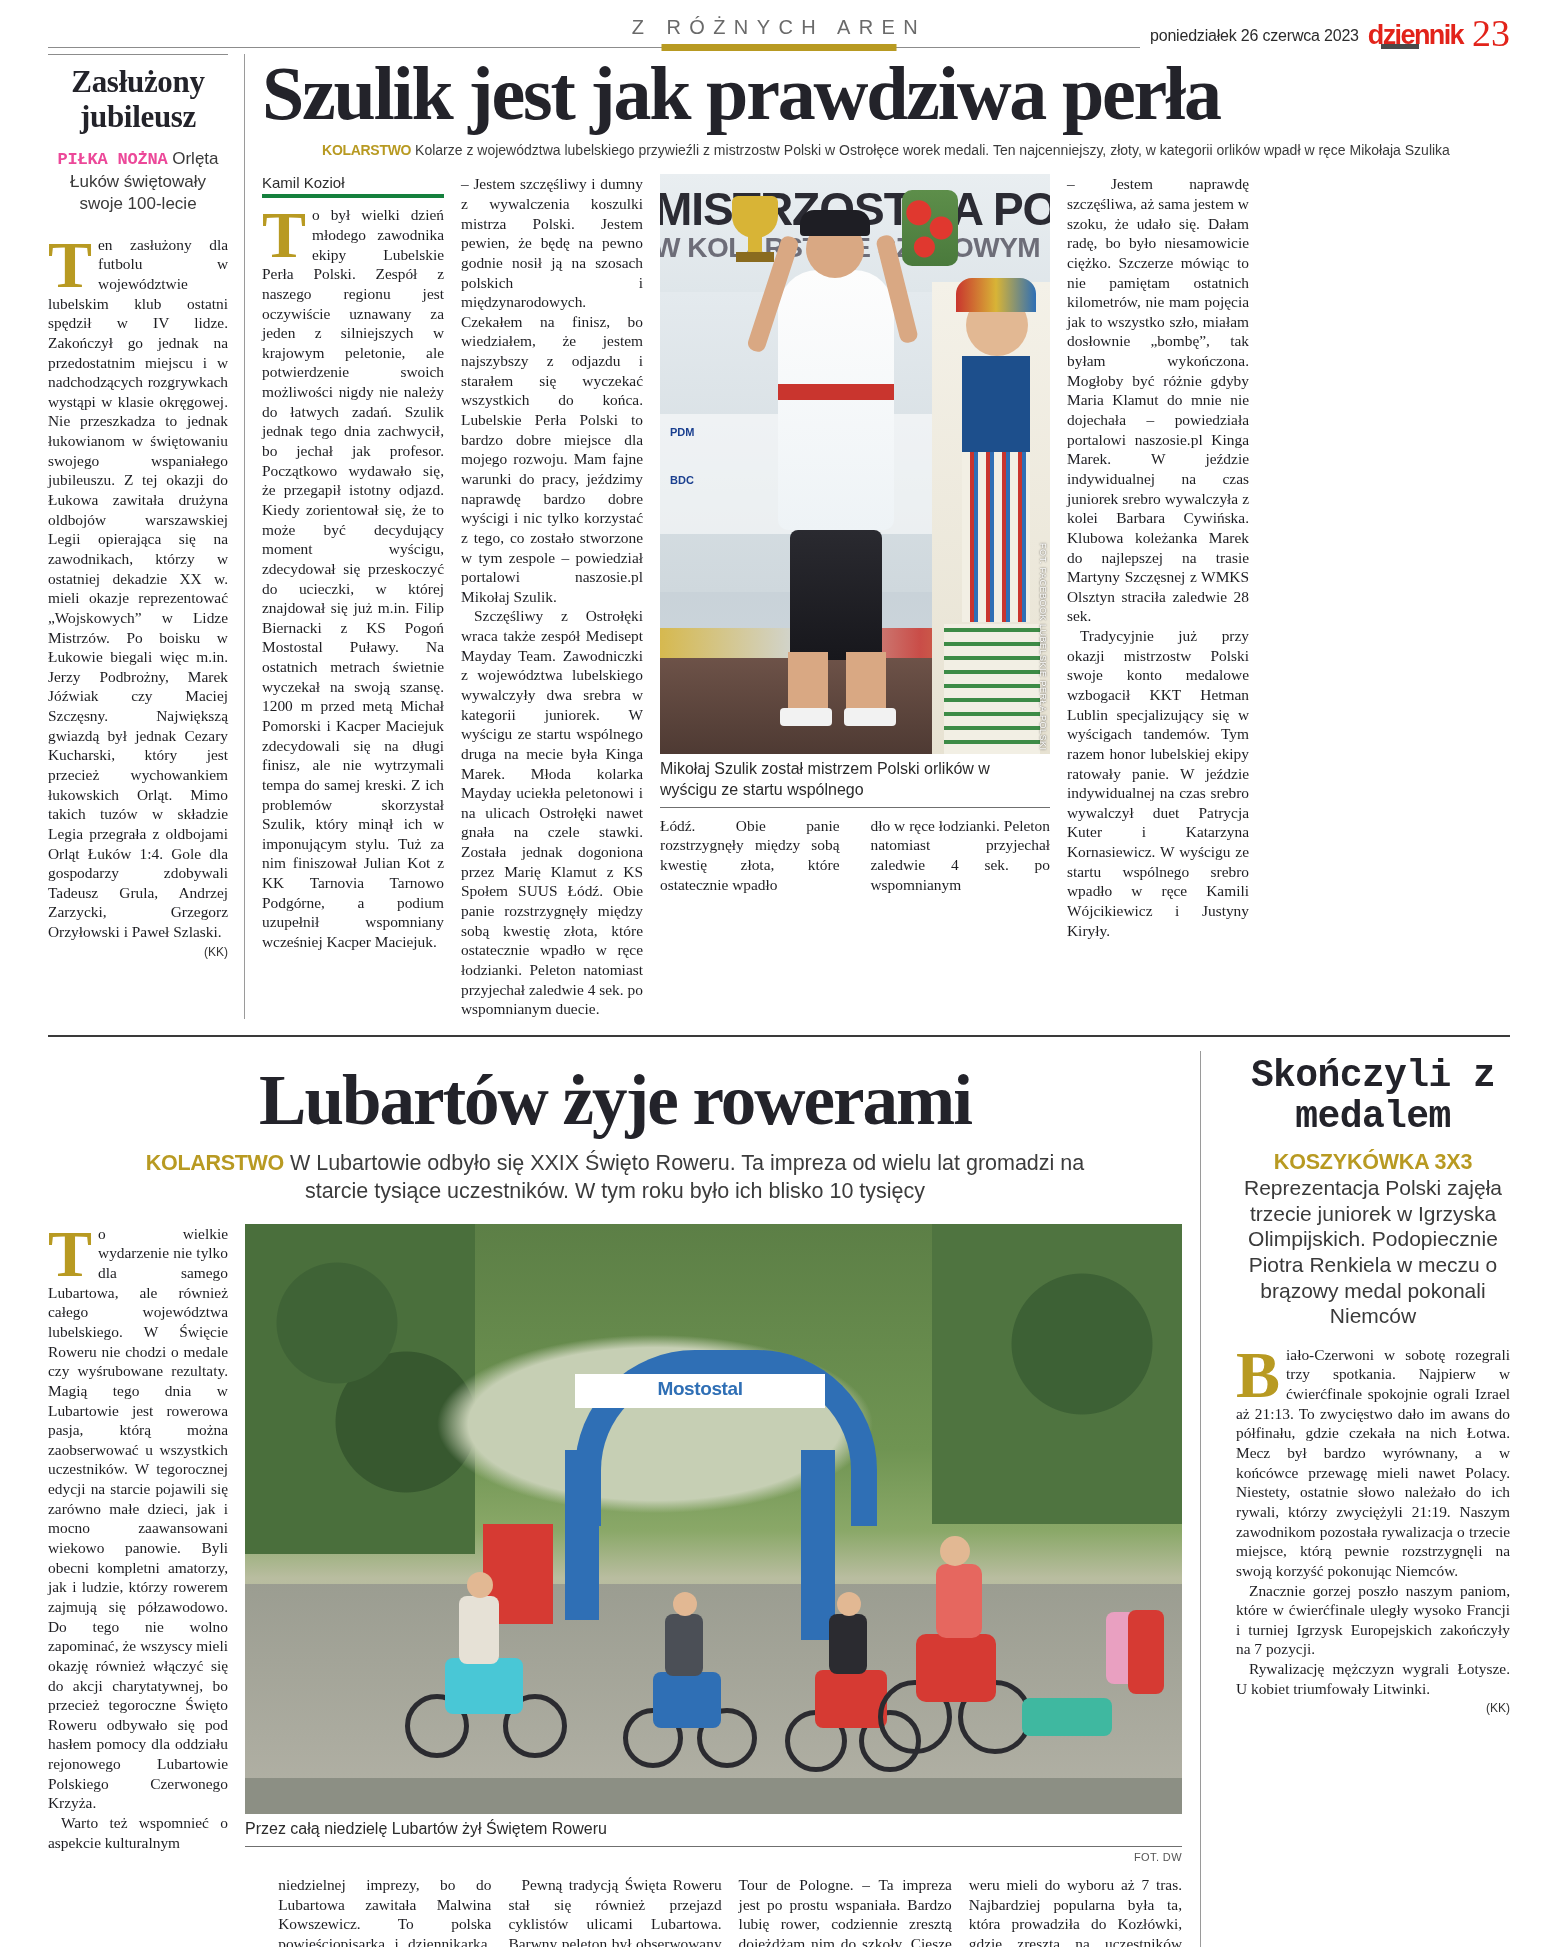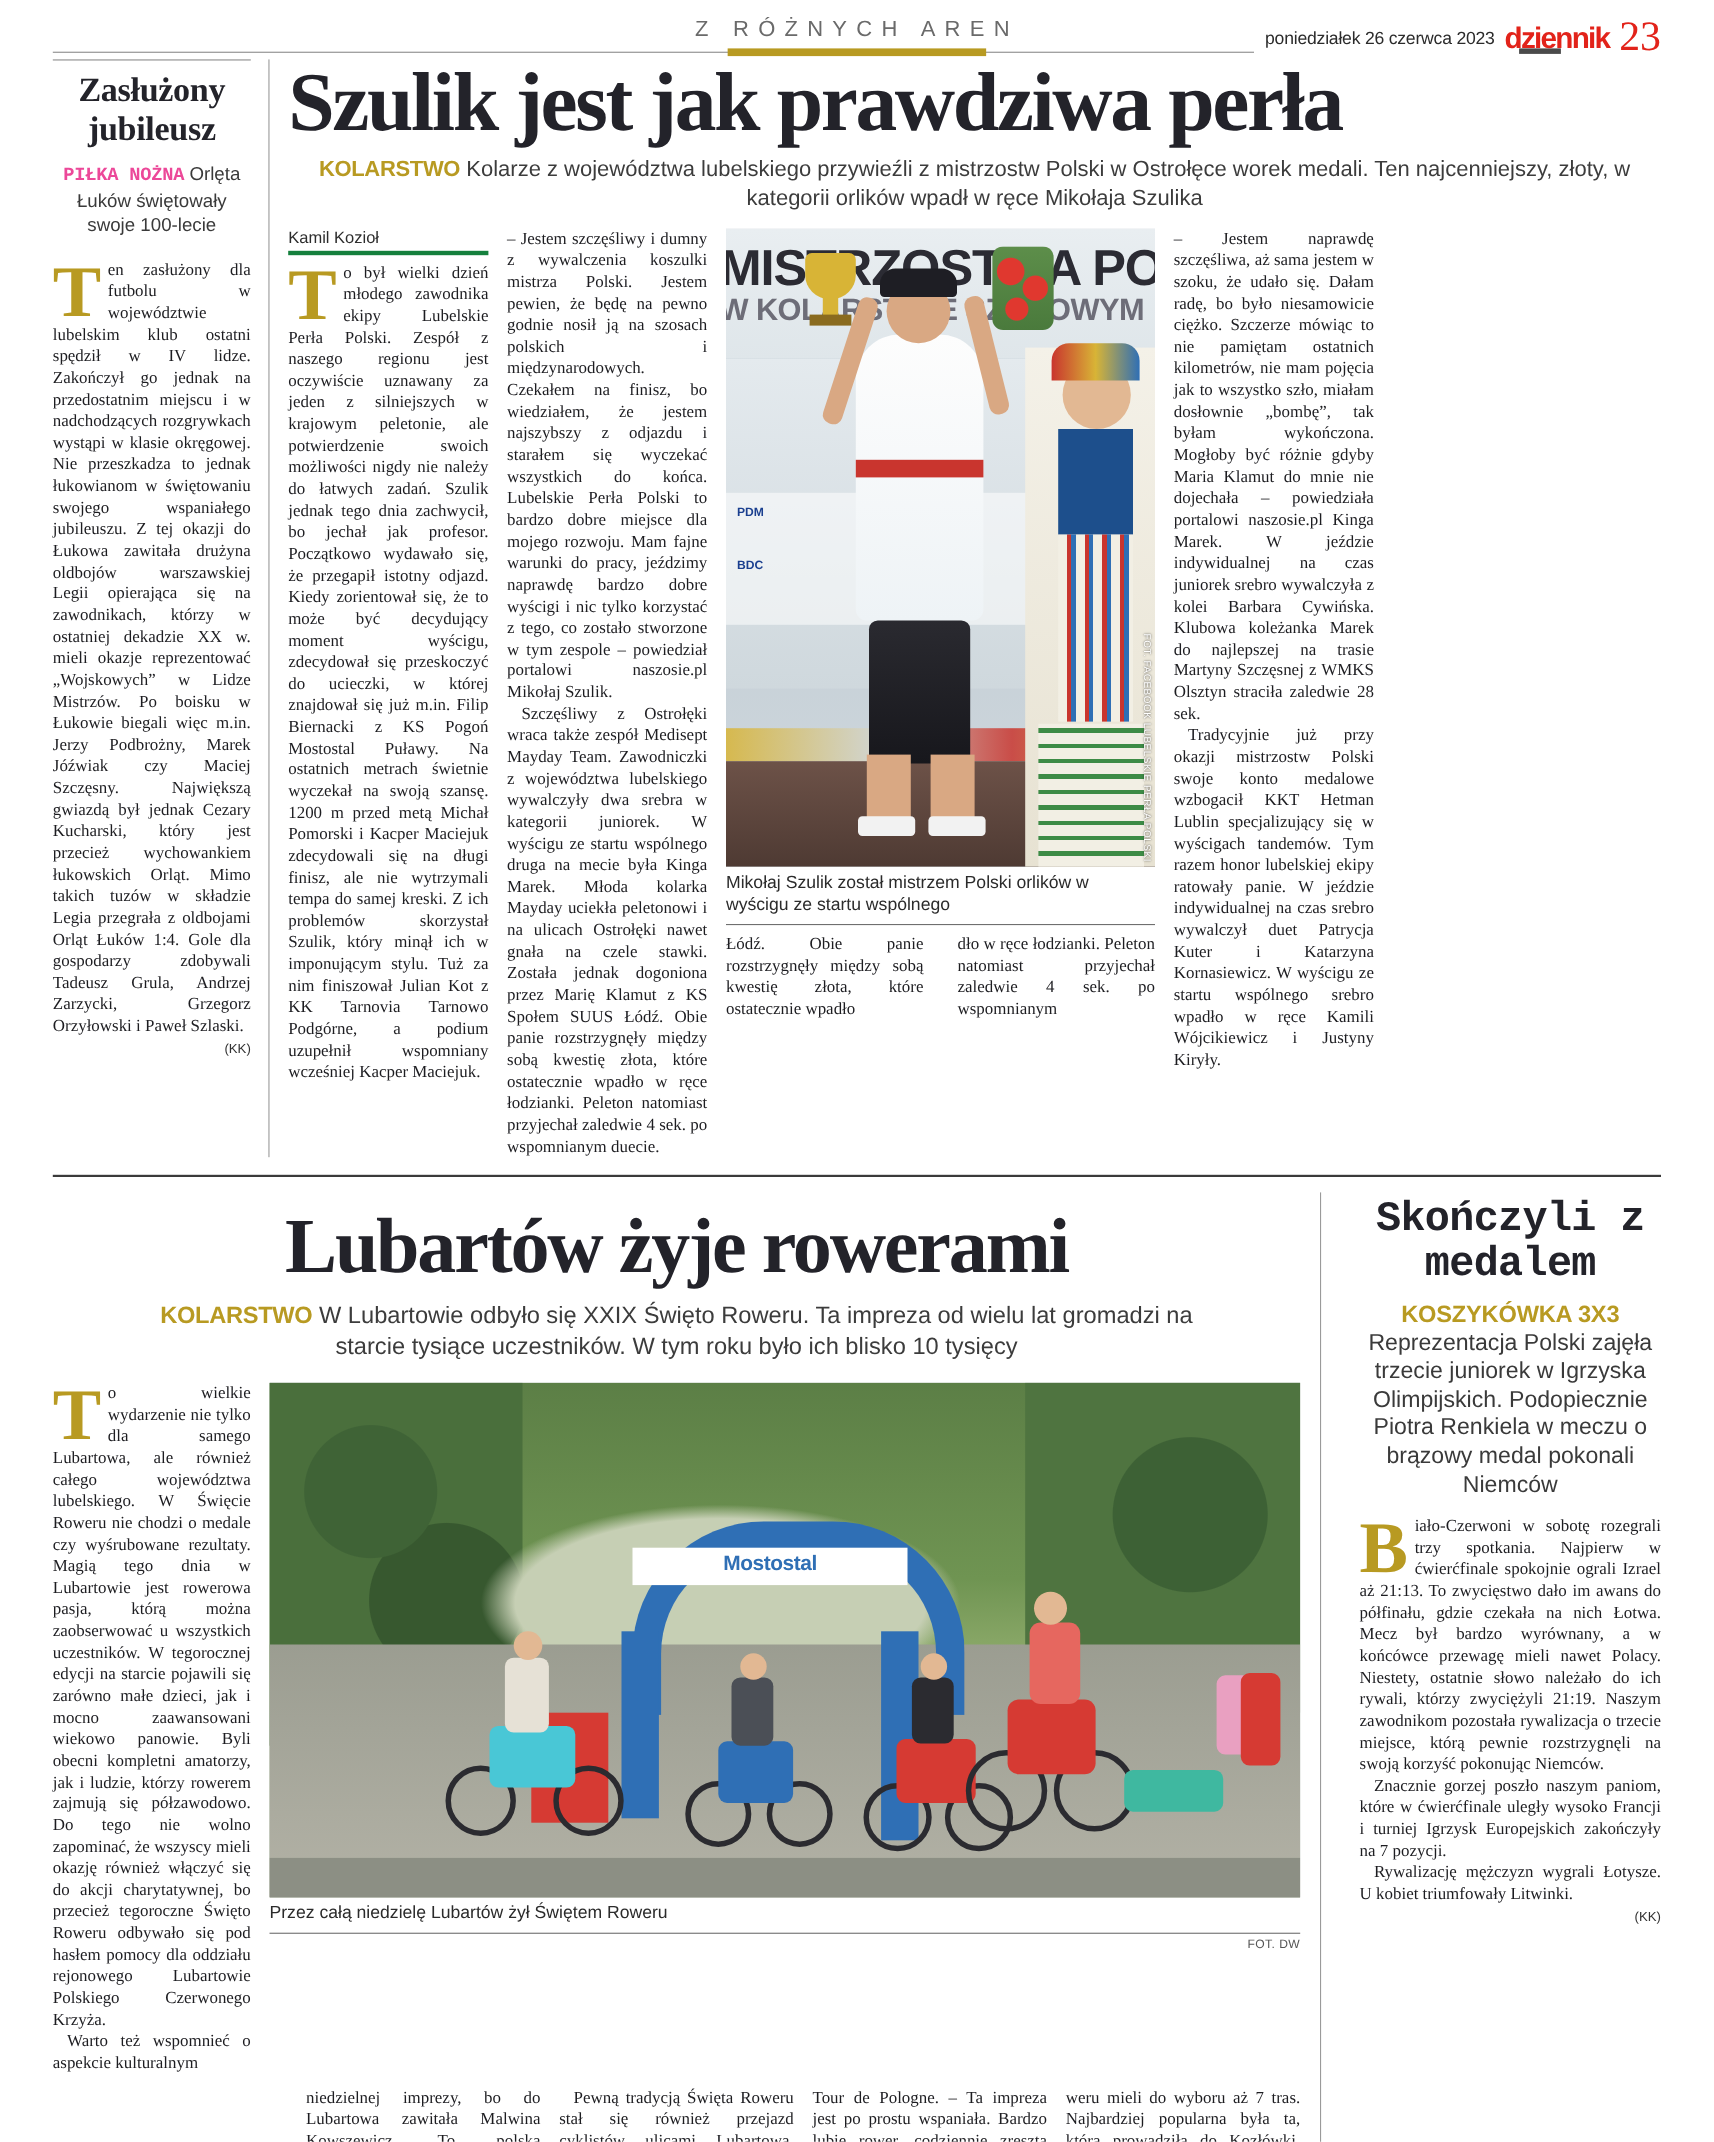--- a/index.html
+++ b/index.html
@@ -48,21 +48,21 @@
     font-family:"Liberation Sans",sans-serif;font-size:17px;line-height:1.28;text-align:center;
     color:#3a3a3a;margin-top:14px;
   }
   .side-lead b{color:#ec4899;font-weight:bold;letter-spacing:-.2px;font-family:Liberation Mono, monospace;}
 
   .headline{
     font-family:"Liberation Serif",serif;font-weight:bold;font-size:76px;line-height:.94;
     letter-spacing:-2.2px;color:#23232a;margin:4px 0 0 0;
   }
   .standfirst{
-    font-family:"Liberation Sans",sans-serif;font-size:20px;line-height:1.28;
+    font-family:"Liberation Sans",sans-serif;font-size:14px;line-height:1.28;
     color:#3c3c3c;text-align:center;margin:13px 16px 0 16px;
   }
   .standfirst b{color:#b89a22;font-weight:bold;letter-spacing:-.3px;}
 
   
   .cols{display:flex;gap:17px;margin-top:14px;}
   .col{flex:1;min-width:0;}
   .btext{
     font-family:"Liberation Serif",serif;font-size:15.4px;line-height:1.275;
     text-align:justify;color:#1d1d21;hyphens:auto;
@@ -271,21 +271,21 @@
       <div class="hero-row">
         <div class="hero-col">
           <div class="btext">
             <span class="dropcap">T</span>
             <p class="noind">o wielkie wydarzenie nie tylko dla samego Lubartowa, ale również całego województwa lubelskiego. W Święcie Roweru nie chodzi o medale czy wyśrubowane rezultaty. Magią tego dnia w Lubartowie jest rowerowa pasja, którą można zaobserwować u wszystkich uczestników. W tegorocznej edycji na starcie pojawili się zarówno małe dzieci, jak i mocno zaawansowani wiekowo panowie. Byli obecni kompletni amatorzy, jak i ludzie, którzy rowerem zajmują się półzawodowo. Do tego nie wolno zapominać, że wszyscy mieli okazję również włączyć się do akcji charytatywnej, bo przecież tegoroczne Święto Roweru odbywało się pod hasłem pomocy dla oddziału rejonowego Lubartowie Polskiego Czerwonego Krzyża.</p>
             <p>Warto też wspomnieć o aspekcie kulturalnym</p>
           </div>
         </div>
 
         <div class="hero-photo-wrap">
-          <div class="photo" style="height:468px;">
+          <div class="photo" style="height:590px;">
             <div class="ph2">
 
               <div style="position:absolute;inset:0;background:linear-gradient(#5c7f46 0%,#6f9452 38%,#8aa868 52%,#b9bda0 60%,#9a9c8c 100%);"></div>
               <div style="position:absolute;left:0;top:0;width:230px;height:330px;background:radial-gradient(circle at 40% 30%,#3f6336 0 60px,transparent 61px),radial-gradient(circle at 70% 60%,#37582f 0 70px,transparent 71px),#4a6f3c;"></div>
               <div style="position:absolute;right:0;top:0;width:250px;height:300px;background:radial-gradient(circle at 60% 40%,#3d6135 0 70px,transparent 71px),#4f7440;"></div>
               <div style="position:absolute;left:190px;top:110px;width:440px;height:180px;background:radial-gradient(ellipse at 50% 50%,#c6cfb4 0 60%,rgba(198,207,180,0) 70%);"></div>
 
               <div style="position:absolute;left:0;bottom:0;width:100%;height:230px;background:linear-gradient(#9b9d91,#b3b2a6);"></div>
               <div style="position:absolute;left:0;bottom:0;width:100%;height:36px;background:#8c8f84;"></div>
 

